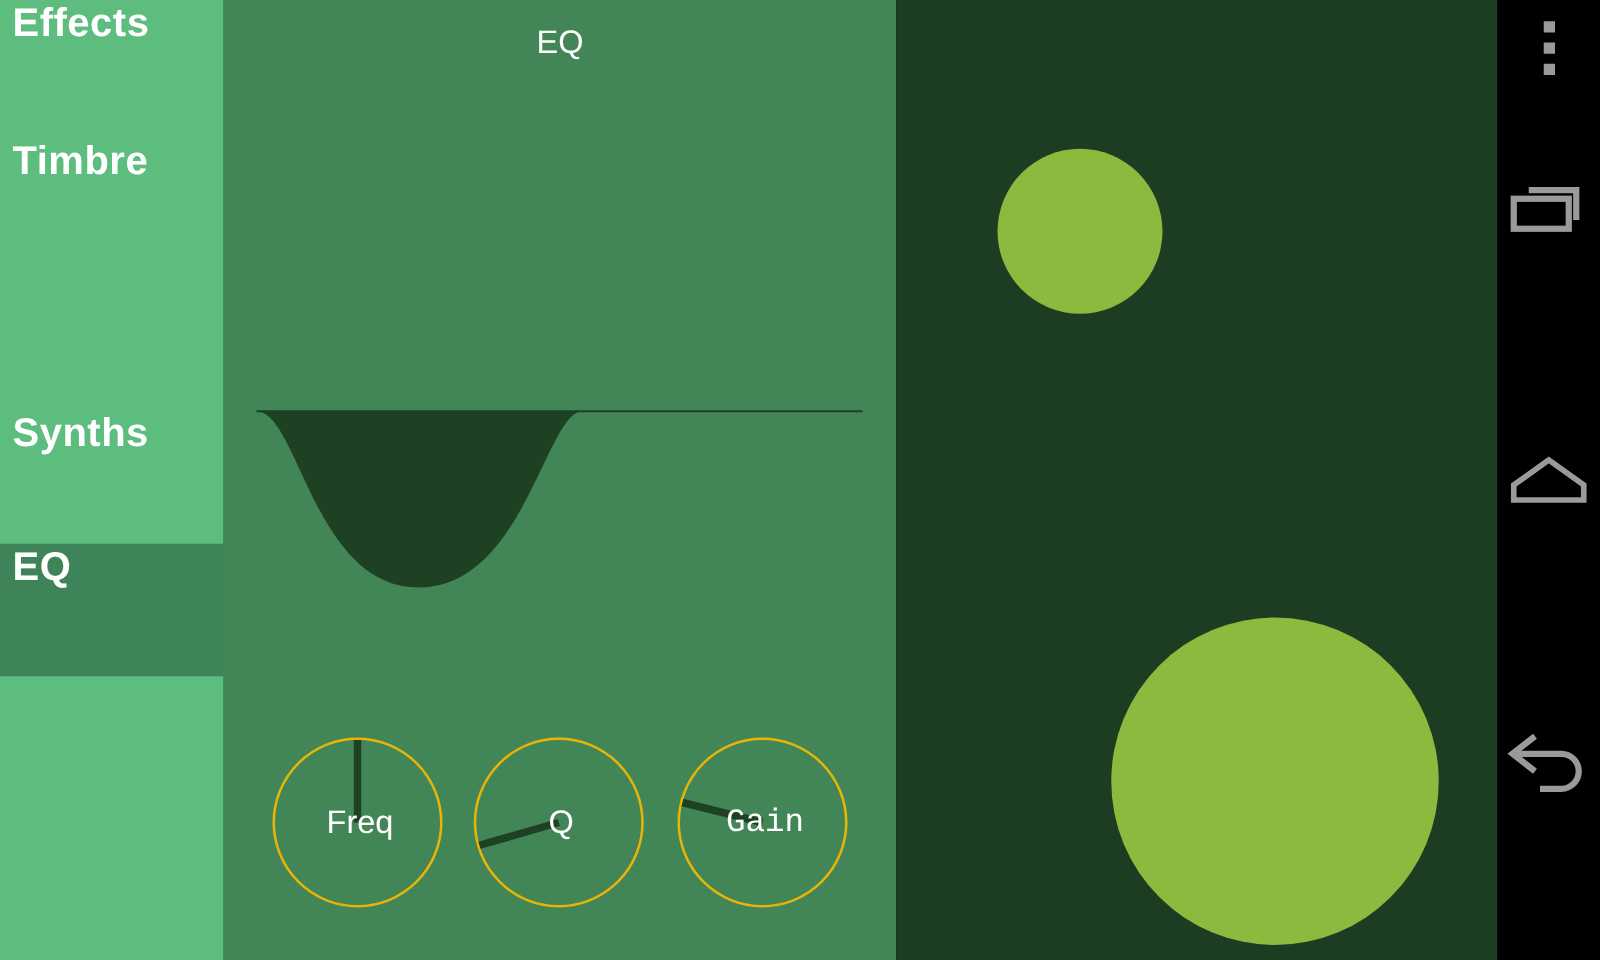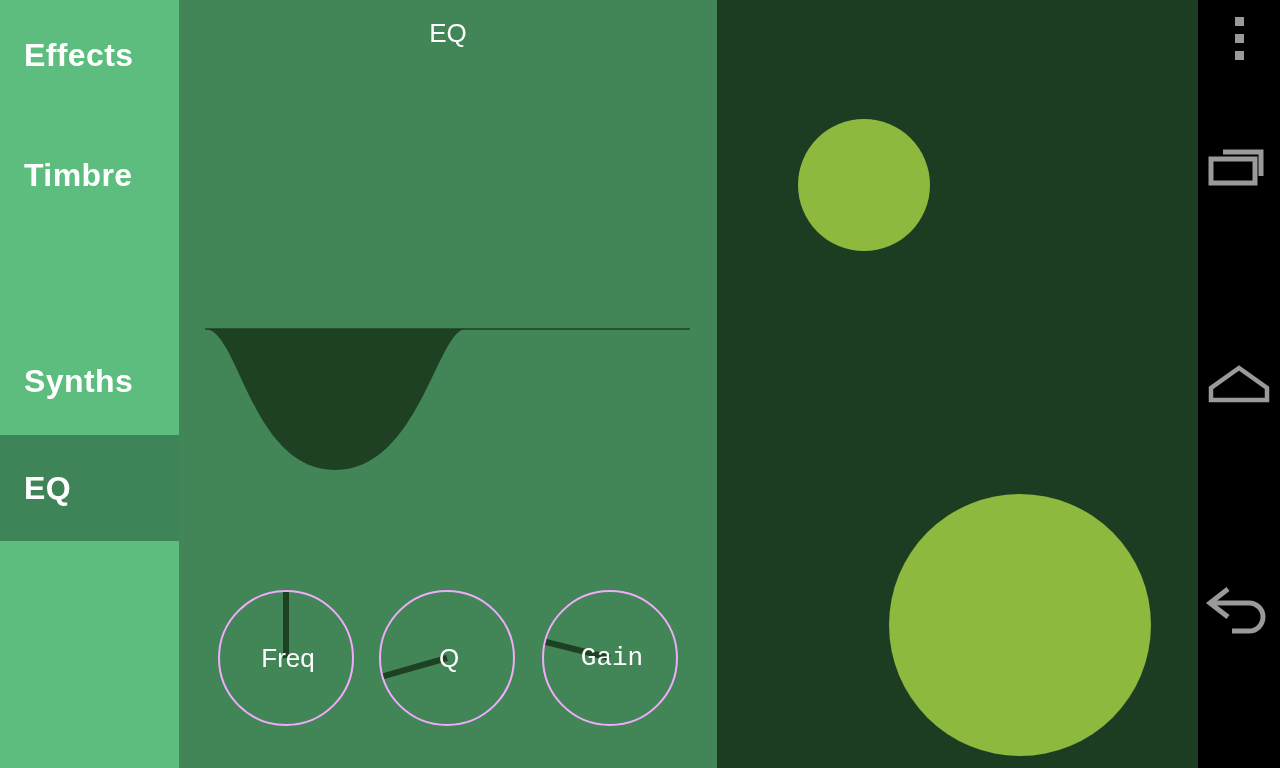--- a/index.html
+++ b/index.html
@@ -17,22 +17,22 @@
 
   
   #sidebar {
     position:absolute; left:0; top:0;
     width:179px; height:768px;
     background:#5cbd7e;
   }
   .nav-item {
     position:absolute;
     left:0; width:197px;
-    display:flex; align-items:center;
-    padding-left:24px;
+    display:flex; align-items:flex-start;
+    padding-left:10px;
     color:#ffffff;
     font-size:32px;
     font-weight:bold;
     letter-spacing:0.4px;
     white-space:nowrap;
   }
   .nav-item.selected { background:#3f8459; }
 
   
   #eq-panel {
@@ -51,21 +51,21 @@
   #eq-graph {
     position:absolute;
     left:0; top:0;
     width:538px; height:560px;
   }
 
   
   .knob {
     position:absolute;
     width:136px; height:136px;
-    border:2px solid #f0abfc;
+    border:2px solid #eab308;
     border-radius:50%;
   }
   .knob-svg {
     position:absolute; left:-2px; top:-2px;
     width:136px; height:136px;
     overflow:visible;
   }
   .knob-label {
     position:absolute;
     left:0; top:50%;
@@ -109,21 +109,21 @@
 </style>
 </head>
 <body>
 
 <div id="app">
 
   <div id="sidebar">
     <div class="nav-item" style="top:0px;height:110px;">
       <span>Effects</span>
     </div>
-    <div class="nav-item" style="top:121px;height:109px;">
+    <div class="nav-item" style="top:110px;height:109px;">
       <span>Timbre</span>
     </div>
     <div class="nav-item" style="top:328px;height:107px;">
       <span>Synths</span>
     </div>
     <div class="nav-item selected" style="top:435px;height:106px;">
       <span>EQ</span>
     </div>
   </div>
 

